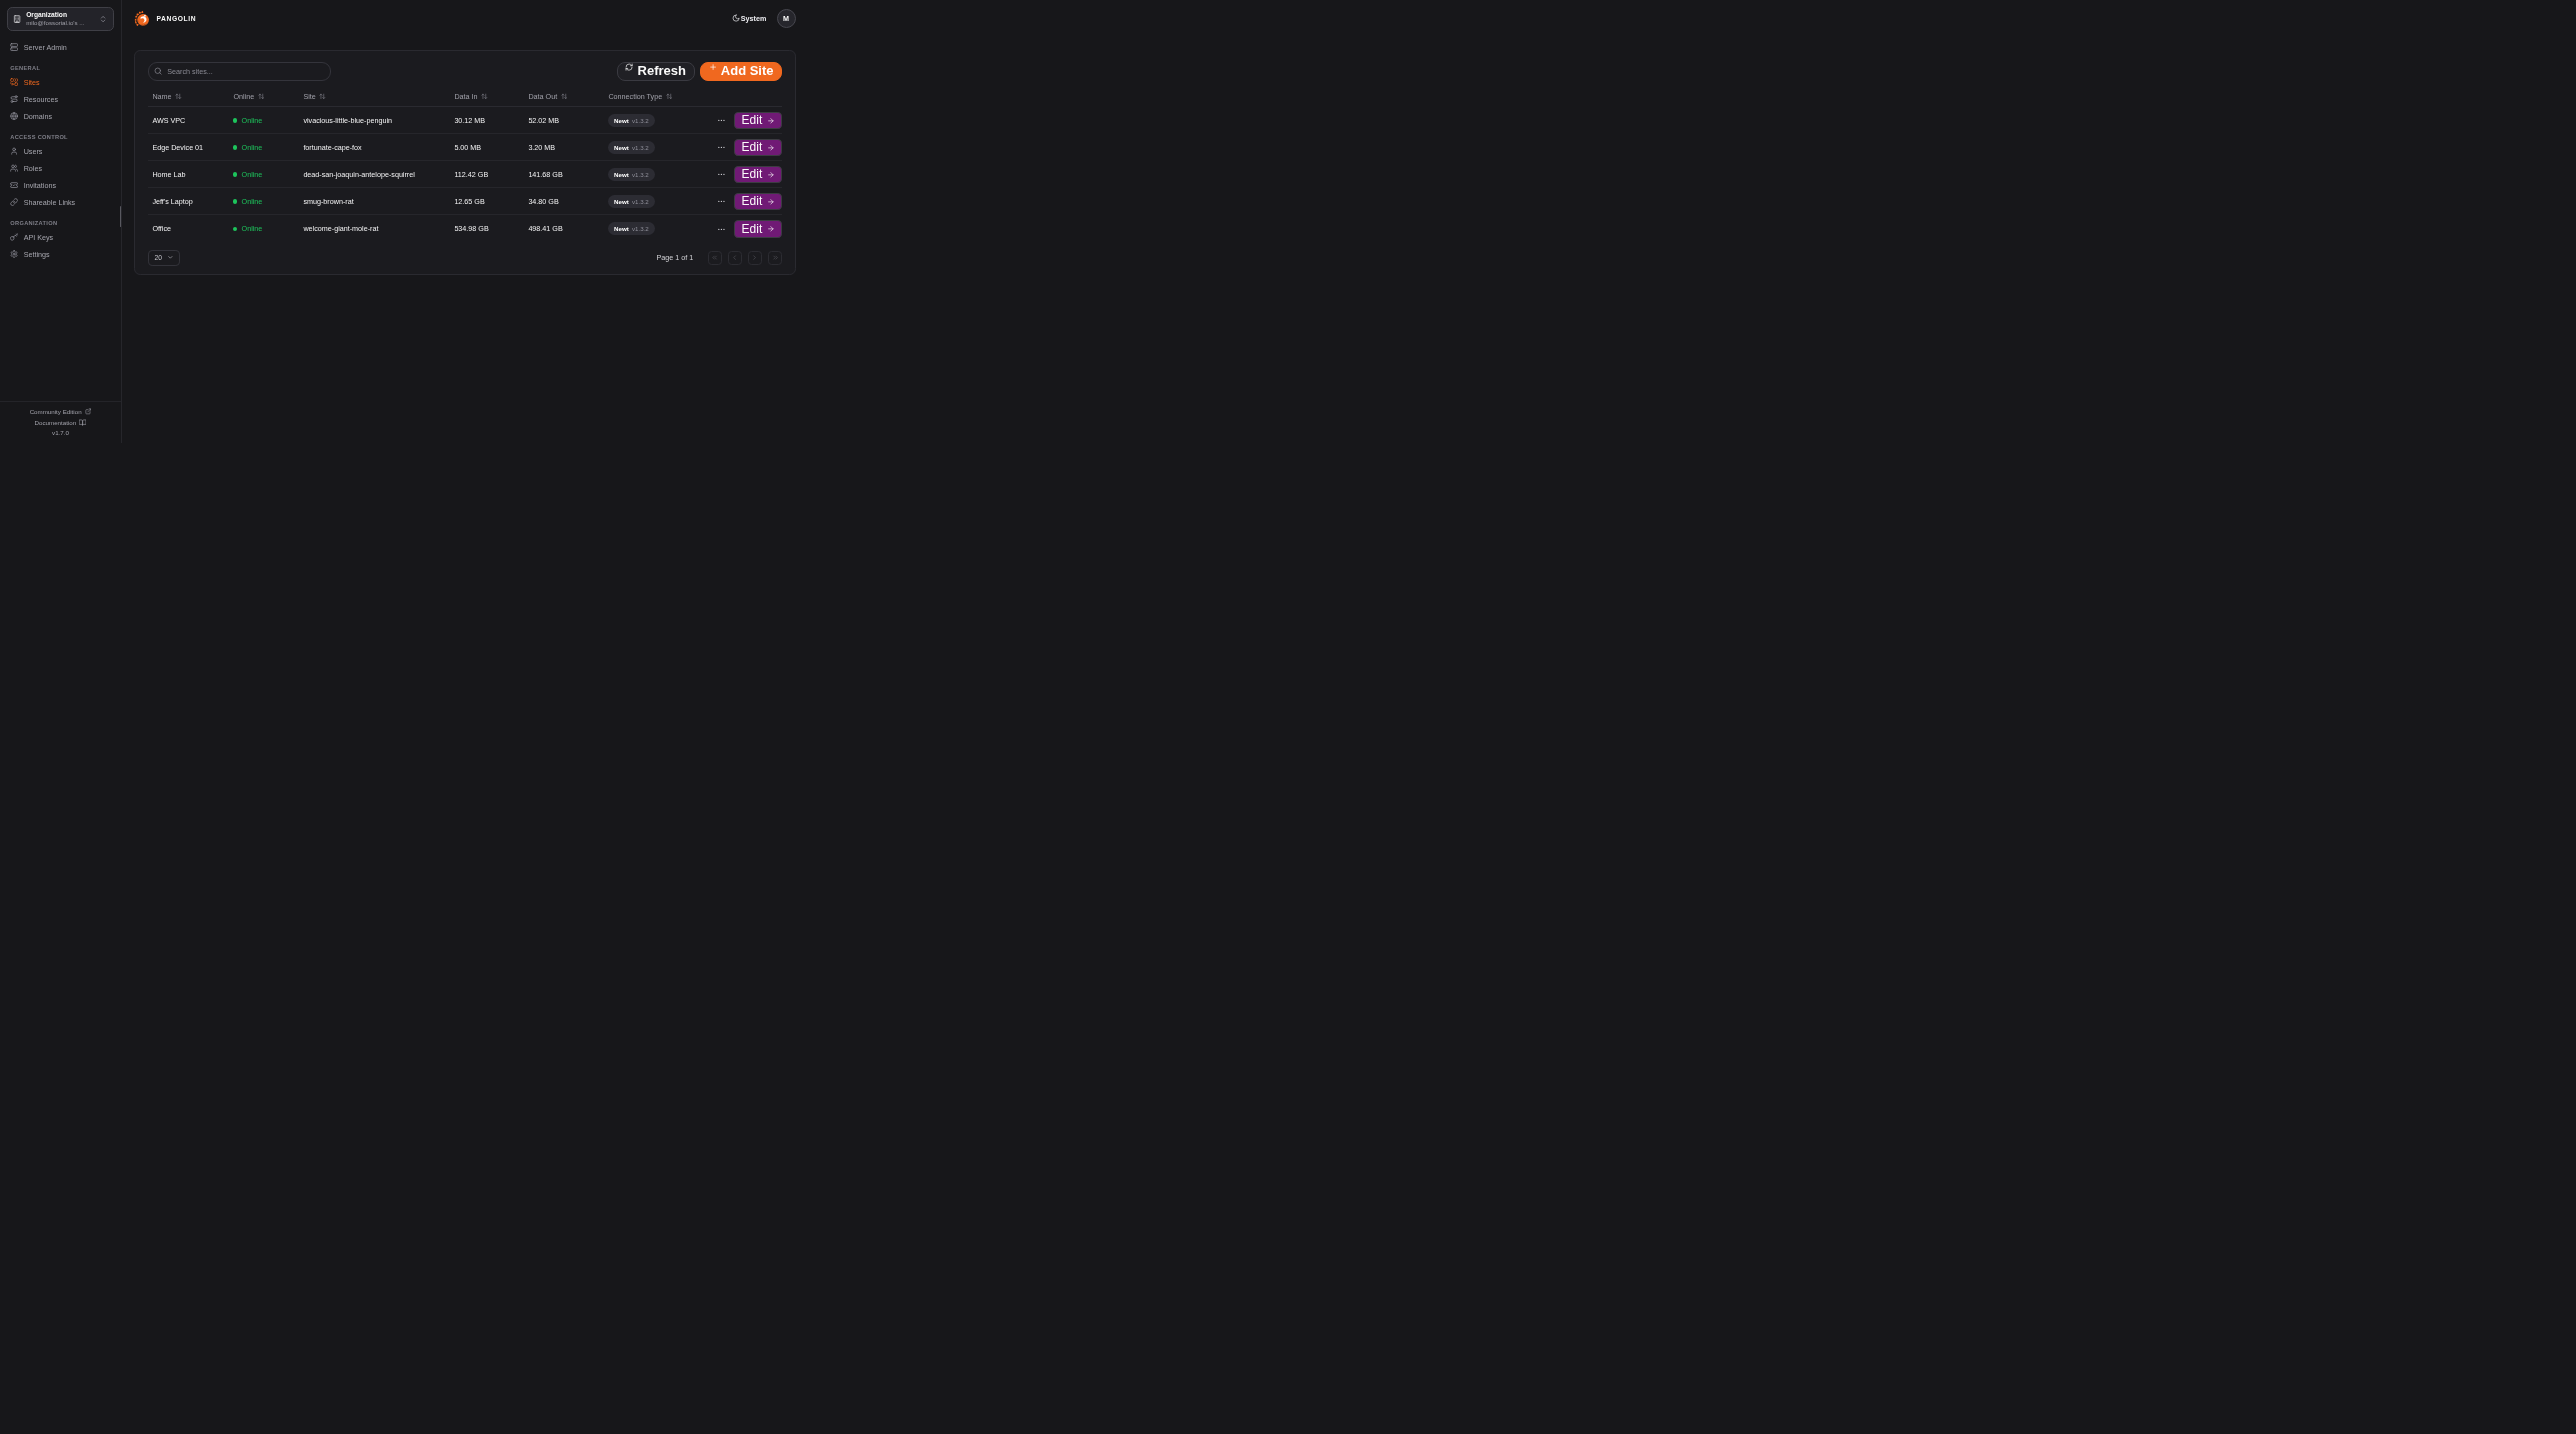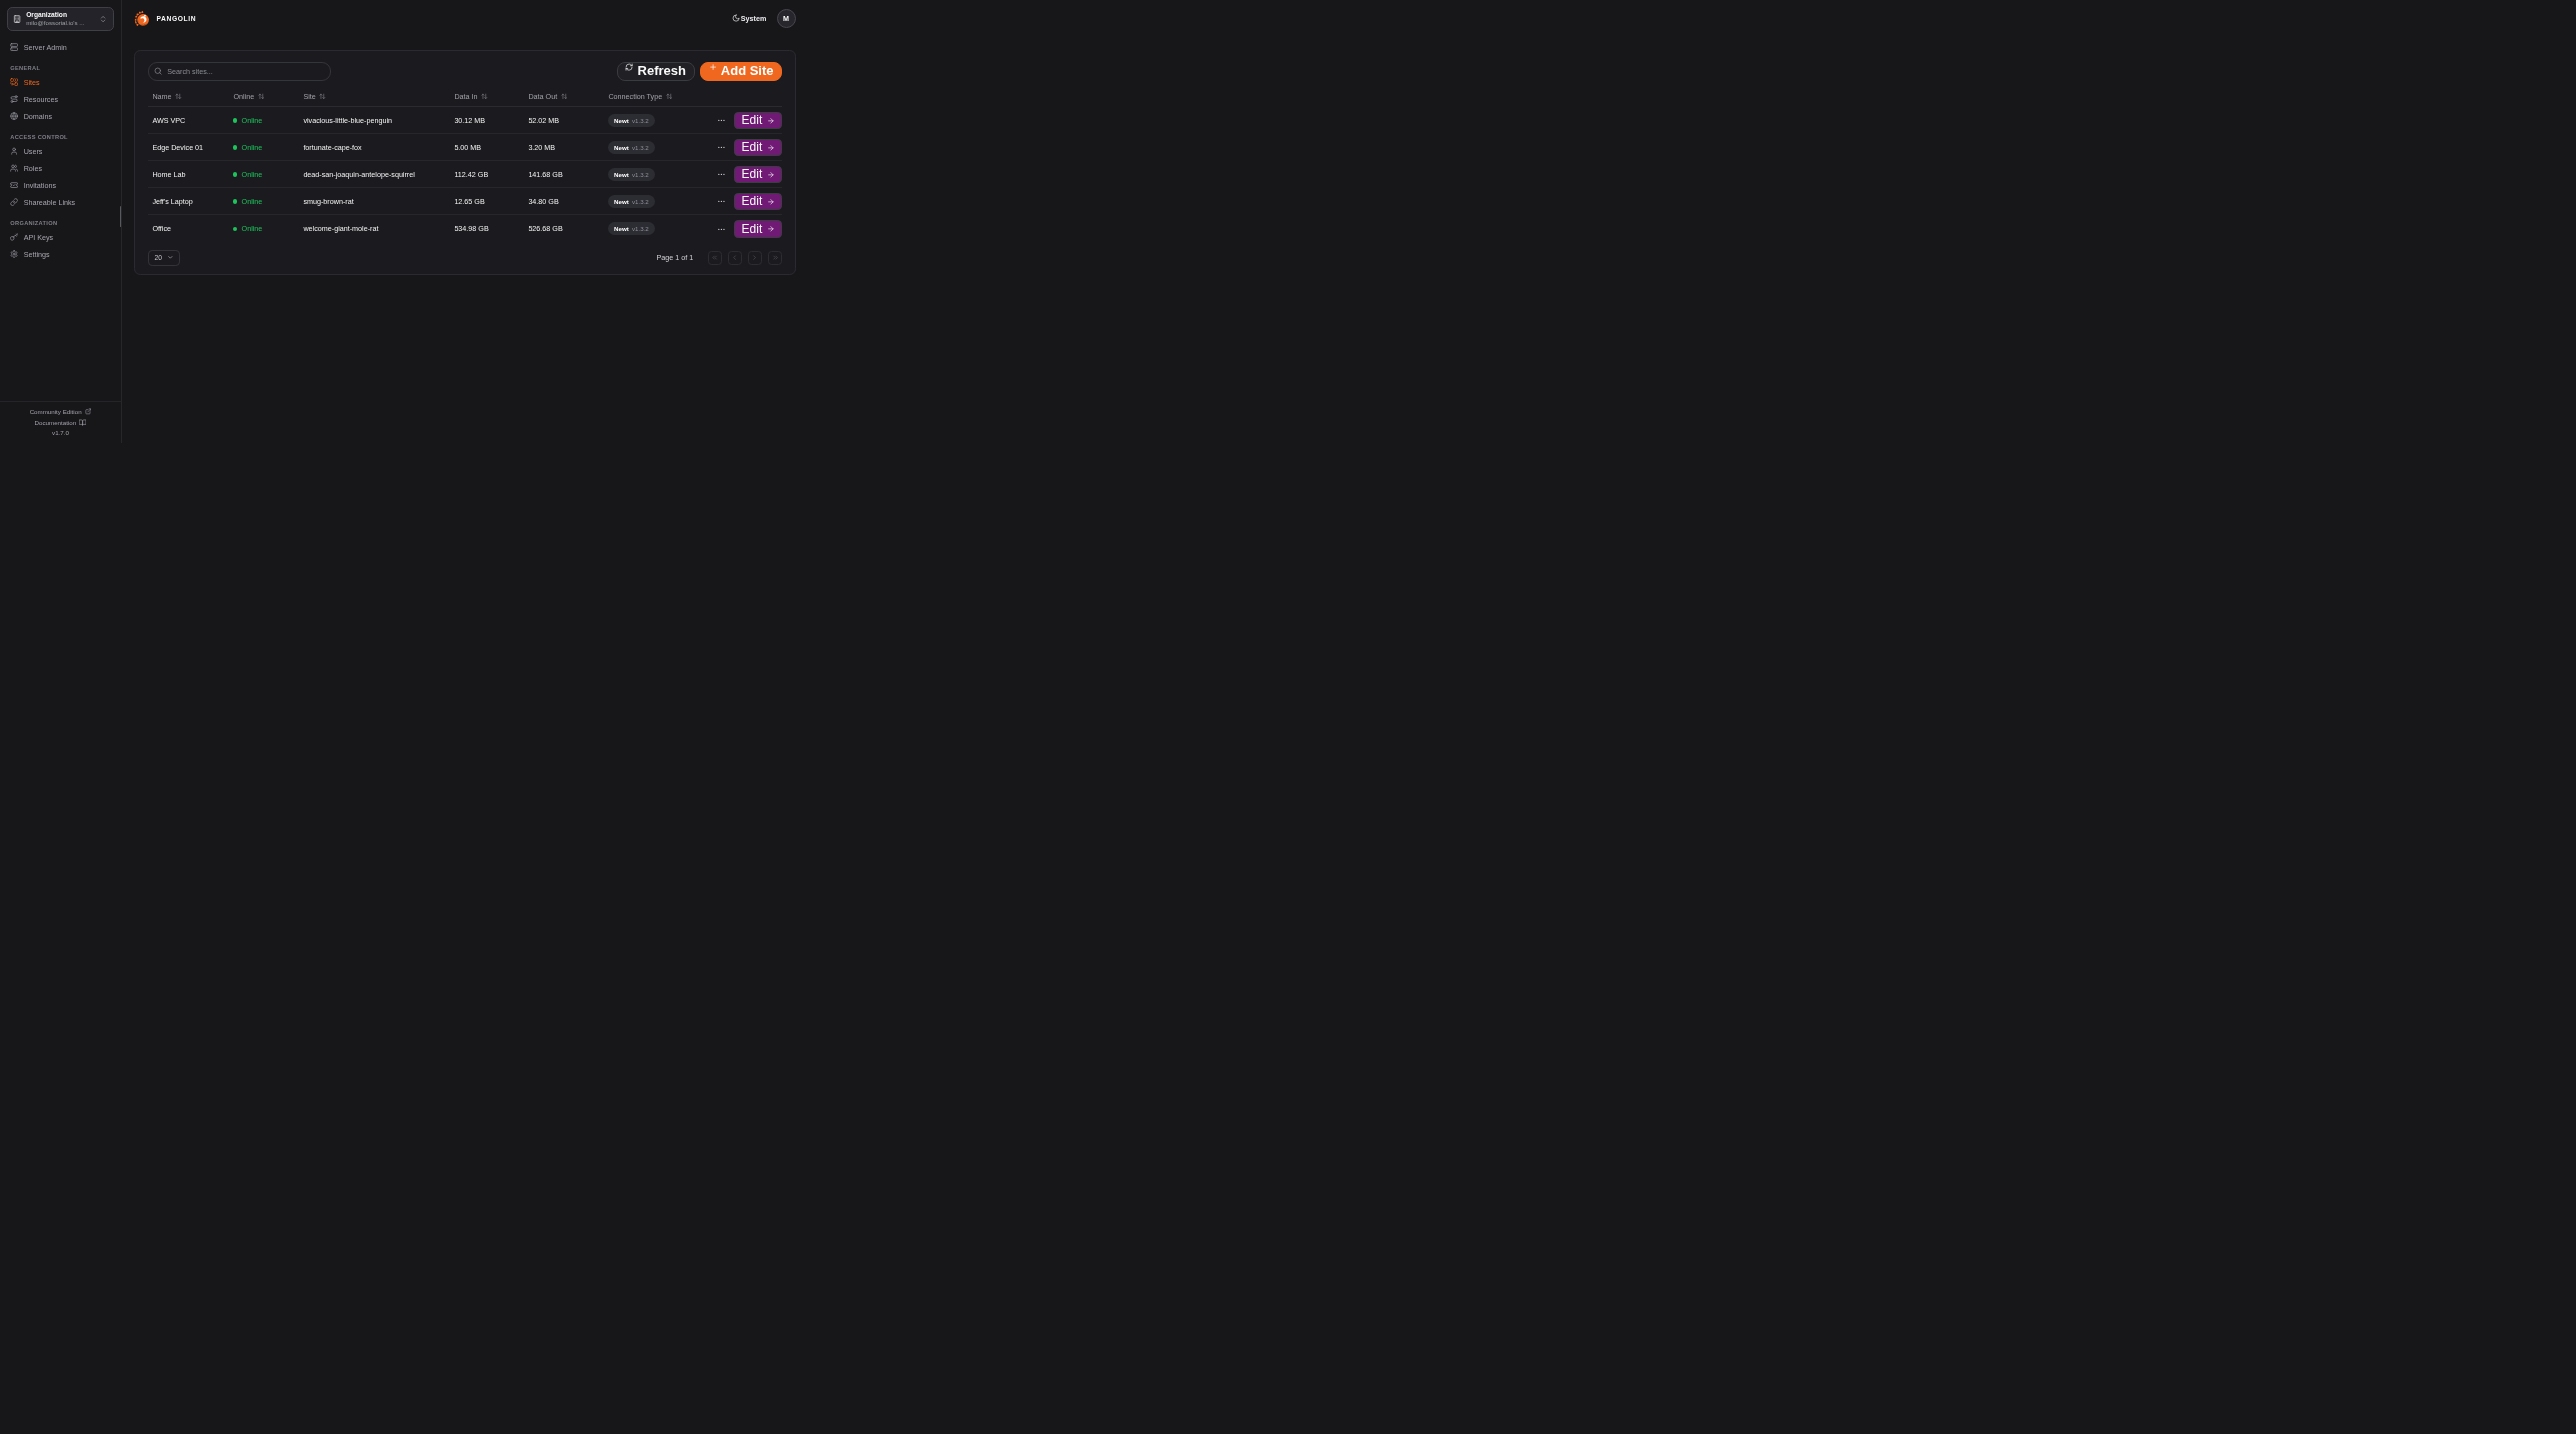--- a/index.html
+++ b/index.html
@@ -527,21 +527,21 @@
             </div>
           </div>
           <div class="trow">
             <div class="cell">Office</div>
             <div class="cell status">
               <span class="dot"></span>
               <span>Online</span>
             </div>
             <div class="cell">welcome-giant-mole-rat</div>
             <div class="cell">534.98 GB</div>
-            <div class="cell">526.68 GB</div>
+            <div class="cell">498.41 GB</div>
             <div class="cell"><span class="badge">
                 <b>Newt</b>
                 <span>v1.3.2</span>
               </span></div>
             <div></div>
             <div class="actions">
               <button class="icon-btn">
                 <span>
                   <svg viewBox="0 0 24 24" width="8.8" height="8.8" fill="none" stroke="currentColor" stroke-width="2" stroke-linecap="round" stroke-linejoin="round">
                     <g fill="currentColor" stroke="none">

